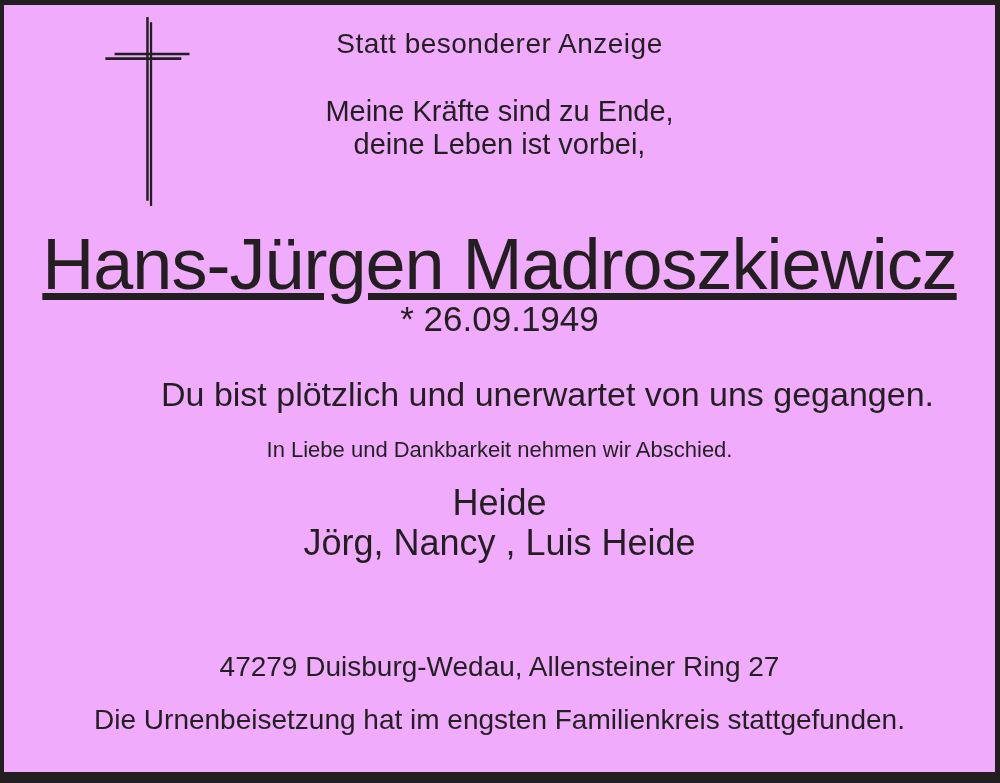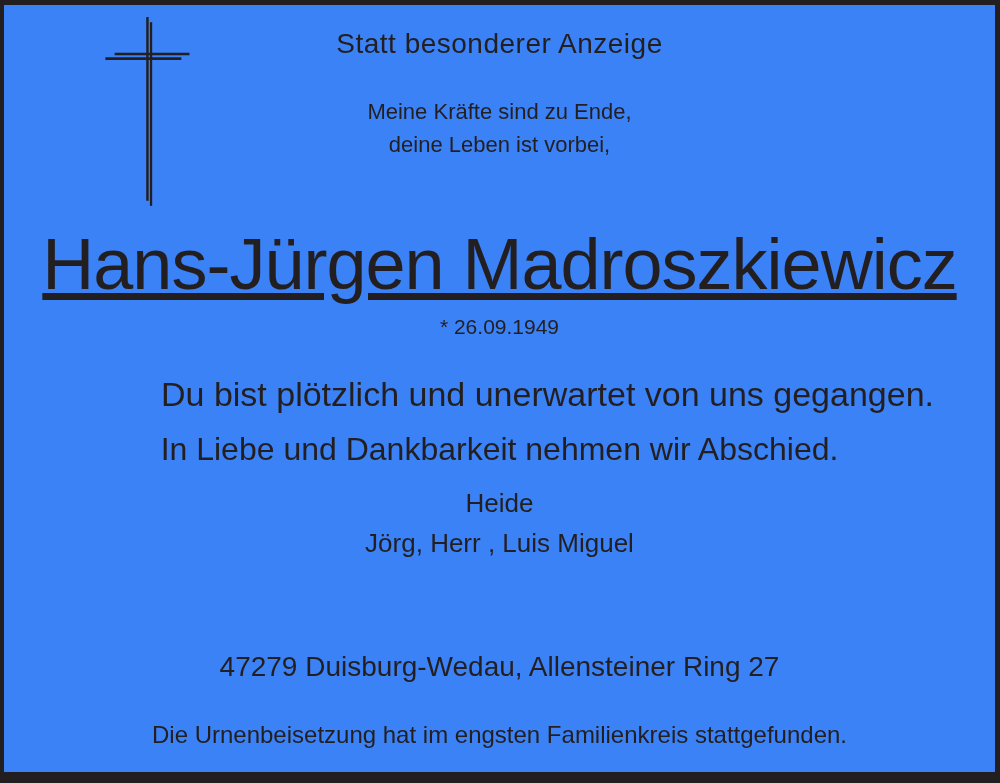--- a/index.html
+++ b/index.html
@@ -5,21 +5,21 @@
   html, body {
     margin: 0;
     padding: 0;
     background: #e8e8e8;
   }
   .page {
     position: relative;
     width: 1000px;
     height: 783px;
     box-sizing: border-box;
-    background: #3b82f6;
+    background: #f0abfc;
     border-style: solid;
     border-color: #231f20;
     border-width: 5px 5px 11px 4px;
     font-family: "Liberation Sans", sans-serif;
     color: #231f20;
     overflow: hidden;
   }
   .abs {
     position: absolute;
     left: 0;
@@ -34,45 +34,45 @@
     height: 195px;
   }
   .header-line {
     top: 22px;
     font-size: 28px;
     line-height: 34px;
     letter-spacing: 0.5px;
   }
   .verse {
     top: 90px;
-    font-size: 22px;
+    font-size: 29px;
     line-height: 33px;
   }
   .deceased-name {
     top: 224px;
     font-size: 72px;
     line-height: 70px;
     letter-spacing: -1px;
     font-weight: 400;
     text-decoration: underline;
   }
   .dates-row {
-    top: 304px;
+    top: 296px;
     display: flex;
     justify-content: center;
     gap: 120px;
-    font-size: 21px;
+    font-size: 35px;
     line-height: 36px;
     flex-direction: column;
   }
   .farewell-1 { top: 371px; font-size: 34px; line-height: 37px; margin-left: 48px; }
-  .farewell-2 { top: 426px; font-size: 32px; line-height: 37px; }
-  .mourners   { top: 478px; font-size: 26px; line-height: 40px; }
+  .farewell-2 { top: 426px; font-size: 22px; line-height: 37px; }
+  .mourners   { top: 478px; font-size: 36px; line-height: 40px; }
   .address-line { top: 644px; font-size: 28px; line-height: 35px; }
-  .closing-line { top: 712px; font-size: 24px; line-height: 35px; }
+  .closing-line { top: 697px; font-size: 28px; line-height: 35px; }
 </style>
 </head>
 <body>
 
 <div class="page">
 
   <div class="cross-wrap">
     <svg width="95" height="195" viewBox="0 0 90 190" xmlns="http://www.w3.org/2000/svg">
       <line x1="43" y1="2" x2="43" y2="181" stroke="#231f20" stroke-width="2.4"></line>
       <line x1="46.5" y1="7" x2="46.5" y2="186" stroke="#231f20" stroke-width="2.2"></line>
@@ -92,20 +92,20 @@
 
   <div class="abs dates-row">
     <span>* 26.09.1949</span>
   </div>
 
   <div class="abs farewell-1">Du bist plötzlich und unerwartet von uns gegangen.</div>
   <div class="abs farewell-2">In Liebe und Dankbarkeit nehmen wir Abschied.</div>
 
   <div class="abs mourners">
     <div>Heide</div>
-    <div>Jörg, Herr , Luis Miguel</div>
+    <div>Jörg, Nancy , Luis Heide</div>
   </div>
 
   <div class="abs address-line">47279 Duisburg-Wedau, Allensteiner Ring 27</div>
 
   <div class="abs closing-line">Die Urnenbeisetzung hat im engsten Familienkreis stattgefunden.</div>
 
 </div>
 
 </body></html>

